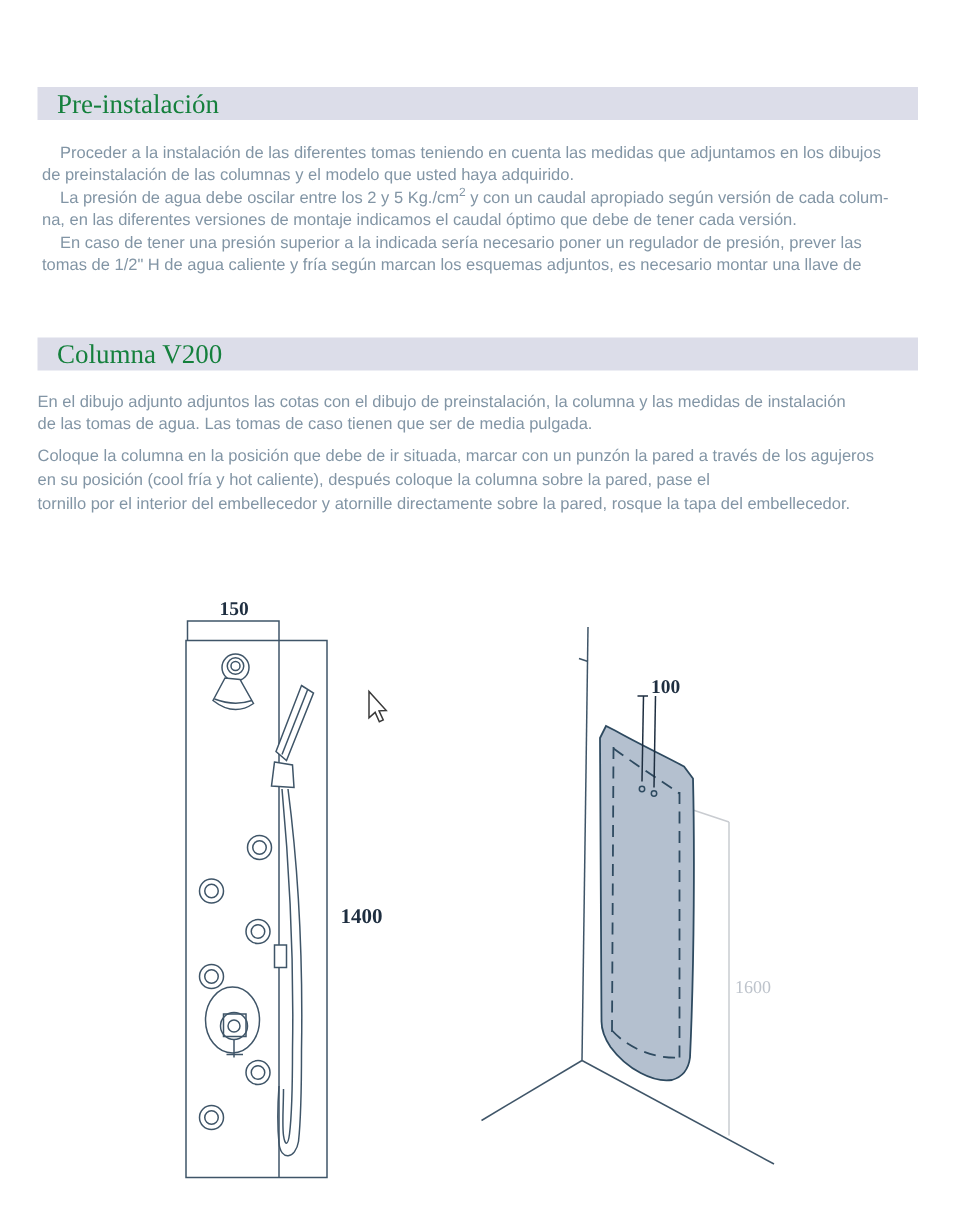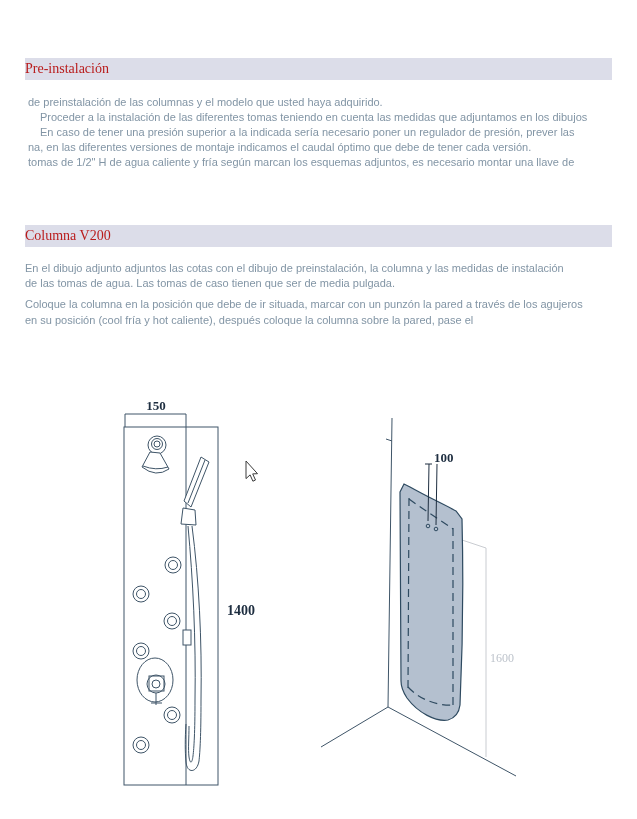--- a/index.html
+++ b/index.html
@@ -1,56 +1,58 @@
 <!DOCTYPE html>
 <html><head>
 <meta charset="utf-8">
 <style>
   html,body{margin:0;padding:0;background:#fff;}
   .page{position:relative;width:637px;height:819px;background:#ffffff;overflow:hidden;
         font-family:"Liberation Sans",sans-serif;}
   .section-bar{position:absolute;left:25px;width:587px;height:22px;background:#dcdde9;}
-  .section-title{display:block;font-family:"Liberation Serif",serif;font-size:14px;
-        color:#b91c1c;line-height:22px;}
+  .section-title{display:block;font-family:"Liberation Serif",serif;font-size:18px;
+        color:#15803d;line-height:22px;padding-left:13px;}
   .textblock{position:absolute;color:#8295a5;font-size:11px;}
   .line{height:15px;line-height:15px;white-space:nowrap;}
   .lh16 .line{height:16px;line-height:16px;}
   .line.indent{text-indent:12px;}
   .line sup{font-size:8px;line-height:0;}
   .figure{position:absolute;left:0;top:380px;}
 </style>
 </head>
 <body>
 
 <div class="page">
 
   <div class="section-bar" style="top:58px;">
     <span class="section-title">Pre-instalación</span>
   </div>
 
   <div class="textblock" style="top:95px;left:28px;width:584px;">
+    <div class="line indent">Proceder a la instalación de las diferentes tomas teniendo en cuenta las medidas que adjuntamos en los dibujos</div>
     <div class="line">de preinstalación de las columnas y el modelo que usted haya adquirido.</div>
-    <div class="line indent">Proceder a la instalación de las diferentes tomas teniendo en cuenta las medidas que adjuntamos en los dibujos</div>
+    <div class="line indent"><span>La presión de agua debe oscilar entre los 2 y 5 Kg./cm</span><sup>2</sup><span> y con un caudal apropiado según versión de cada colum-</span></div>
+    <div class="line">na, en las diferentes versiones de montaje indicamos el caudal óptimo que debe de tener cada versión.</div>
     <div class="line indent">En caso de tener una presión superior a la indicada sería necesario poner un regulador de presión, prever las</div>
-    <div class="line">na, en las diferentes versiones de montaje indicamos el caudal óptimo que debe de tener cada versión.</div>
     <div class="line">tomas de 1/2" H de agua caliente y fría según marcan los esquemas adjuntos, es necesario montar una llave de</div>
   </div>
 
   <div class="section-bar" style="top:225px;">
     <span class="section-title">Columna V200</span>
   </div>
 
   <div class="textblock" style="top:261px;left:25px;width:587px;">
     <div class="line">En el dibujo adjunto adjuntos las cotas con el dibujo de preinstalación, la columna y las medidas de instalación</div>
     <div class="line">de las tomas de agua. Las tomas de caso tienen que ser de media pulgada.</div>
   </div>
 
   <div class="textblock lh16" style="top:296px;left:25px;width:587px;">
     <div class="line">Coloque la columna en la posición que debe de ir situada, marcar con un punzón la  pared a través de los agujeros</div>
     <div class="line">en su posición (cool fría y hot caliente), después coloque la columna sobre la pared, pase el</div>
+    <div class="line">tornillo por el interior del embellecedor y atornille directamente sobre la pared, rosque la tapa del embellecedor.</div>
   </div>
 
   <svg class="figure" width="637" height="439" viewBox="0 380 637 439">
 
     <g fill="none" stroke="#3f5568" stroke-width="1">
 
       <path d="M125,427 V414 H186 V427"></path>
 
       <rect x="124" y="427" width="94" height="358"></rect>
       <line x1="186" y1="427" x2="186" y2="785"></line>

